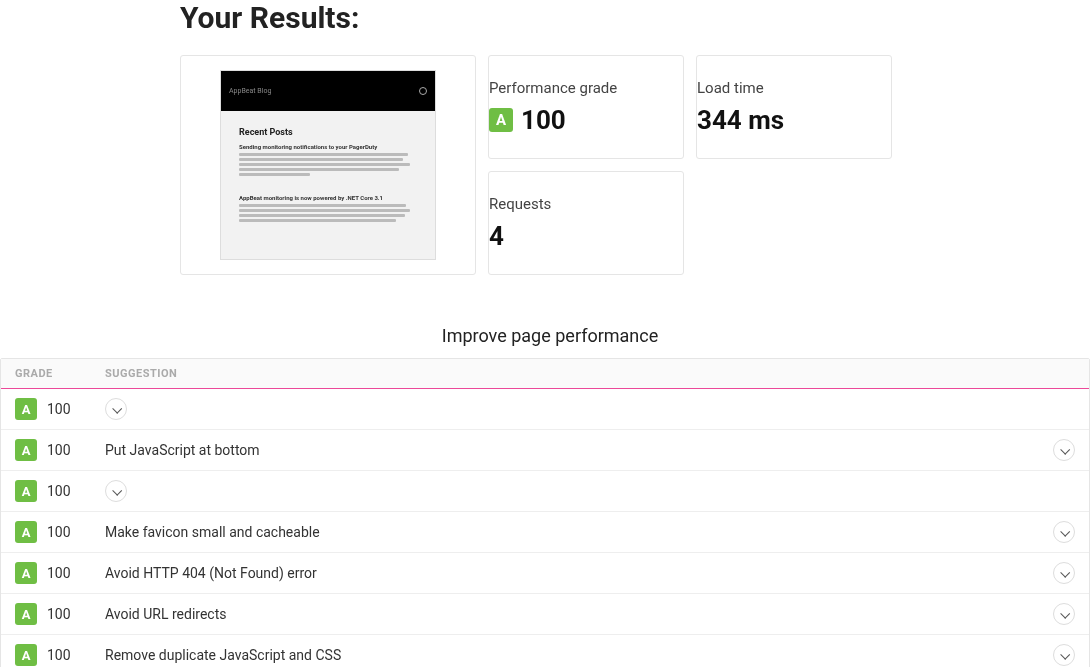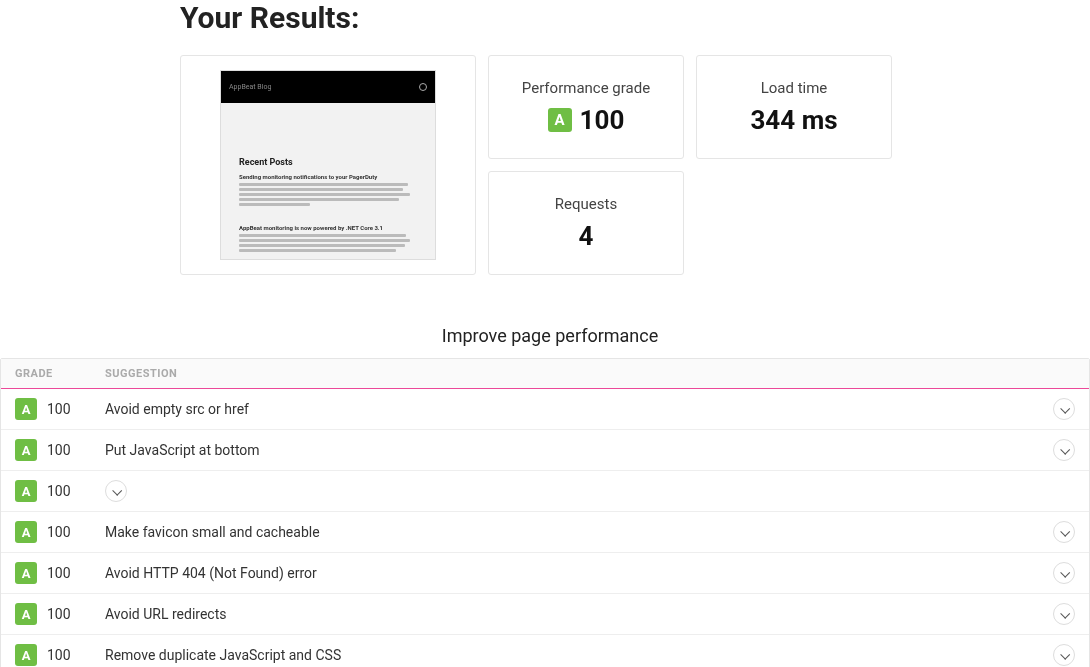--- a/index.html
+++ b/index.html
@@ -35,36 +35,35 @@
     .preview-thumb {
       width: 216px;
       height: 190px;
       background: #f2f2f2;
       border: 1px solid #ddd;
       overflow: hidden;
       position: relative;
     }
     .thumb-header {
       background: #000;
-      height: 32px;
+      height: 40px;
       display: flex;
       align-items: center;
       justify-content: space-between;
       padding: 0 8px;
     }
     .thumb-header-title {
       color: #888;
       font-size: 7px;
     }
     .thumb-gear {
       width: 8px; height: 8px; border: 1px solid #aaa; border-radius: 50%;
     }
     .thumb-body {
-      padding: 26px 18px;
-      margin-top: 28px;
+      padding: 16px 18px;
     }
     .thumb-h {
       font-size: 9px;
       font-weight: bold;
       margin-bottom: 6px;
     }
     .thumb-sub {
       font-size: 6px;
       font-weight: bold;
       margin-bottom: 3px;
@@ -82,21 +81,20 @@
       display: grid;
       grid-template-columns: 196px 196px;
       grid-template-rows: 104px 104px;
       gap: 12px;
     }
     .metric-card {
       border: 1px solid #e5e5e5;
       border-radius: 3px;
       display: flex;
       flex-direction: column;
-      align-items: center;
       justify-content: center;
       gap: 8px;
     }
     .metric-label {
       font-size: 15px;
       color: #444;
       font-weight: 400;
     }
     .metric-value {
       font-size: 26px;
@@ -245,21 +243,20 @@
     <div class="table-header">
       <div class="col-grade">GRADE</div>
       <div class="col-suggestion">SUGGESTION</div>
     </div>
     <div id="rows-container">
         <div class="table-row">
           <div class="row-grade">
             <span class="grade-badge small">A</span>
             <span class="row-score">100</span>
           </div>
-          <div class="row-suggestion">Avoid empty src or href</div>
           <div class="expand-btn">
             <span class="chevron"></span>
           </div>
         </div>
         <div class="table-row">
           <div class="row-grade">
             <span class="grade-badge small">A</span>
             <span class="row-score">100</span>
           </div>
           <div class="row-suggestion">Put JavaScript at bottom</div>

